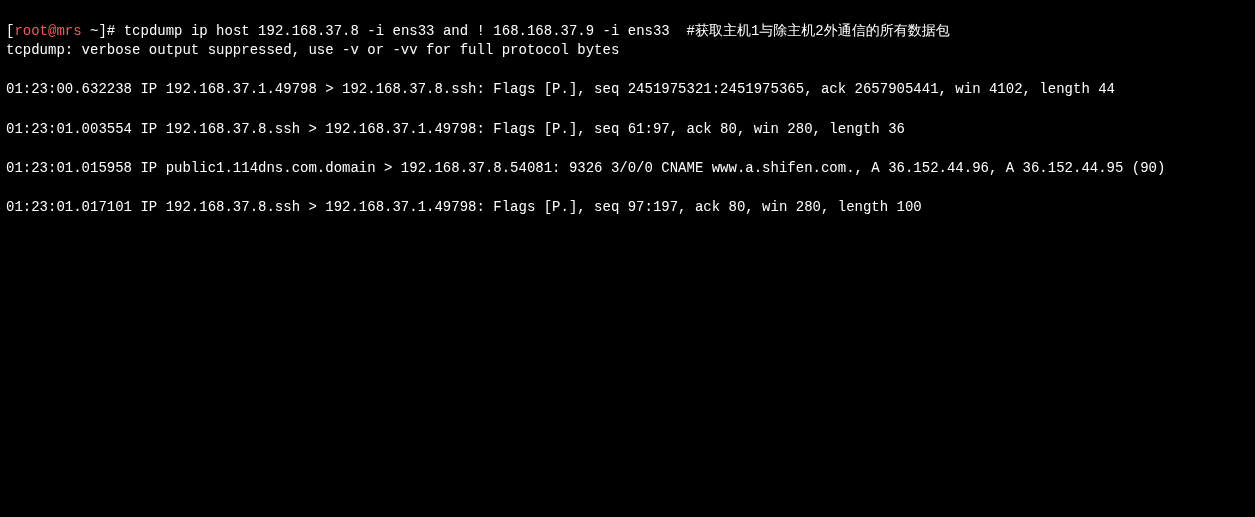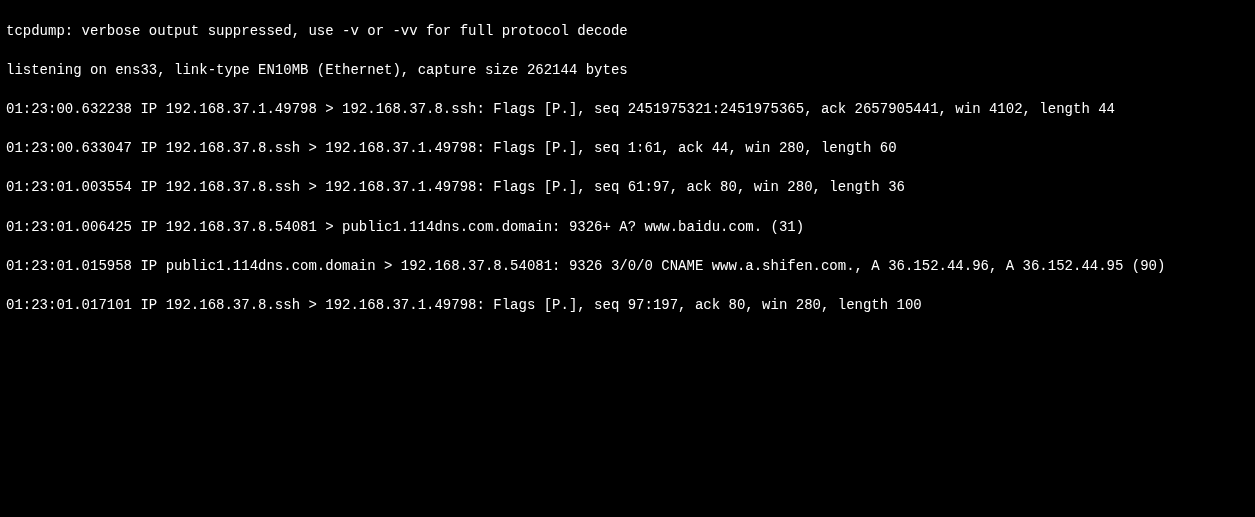--- a/index.html
+++ b/index.html
@@ -24,26 +24,24 @@
   .prompt-host { color: #ff5555; }
   .prompt-path { color: #fff; }
   .cmd { color: #fff; }
   .comment { color: #fff; }
   .line { color: #fff; }
 </style>
 </head>
 <body>
 
 <div class="terminal">
-<div class="line">tcpdump: verbose output suppressed, use -v or -vv for full protocol decode</div>
-<div class="line">listening on ens33, link-type EN10MB (Ethernet), capture size 262144 bytes</div>
+<span><span class="prompt-open">[</span><span class="prompt-user">root</span><span class="prompt-at">@</span><span class="prompt-host">mrs</span><span class="prompt-path"> ~</span><span class="prompt-close">]# </span><span class="cmd">tcpdump ip host 192.168.37.8 -i ens33 and ! 168.168.37.9 -i ens33</span><span class="comment">  #获取主机1与除主机2外通信的所有数据包</span></span>
+<div class="line">tcpdump: verbose output suppressed, use -v or -vv for full protocol bytes</div>
 <div class="line">01:23:00.632238 IP 192.168.37.1.49798 &gt; 192.168.37.8.ssh: Flags [P.], seq 2451975321:2451975365, ack 2657905441, win 4102, length 44</div>
-<div class="line">01:23:00.633047 IP 192.168.37.8.ssh &gt; 192.168.37.1.49798: Flags [P.], seq 1:61, ack 44, win 280, length 60</div>
 <div class="line">01:23:01.003554 IP 192.168.37.8.ssh &gt; 192.168.37.1.49798: Flags [P.], seq 61:97, ack 80, win 280, length 36</div>
-<div class="line">01:23:01.006425 IP 192.168.37.8.54081 &gt; public1.114dns.com.domain: 9326+ A? www.baidu.com. (31)</div>
 <div class="line">01:23:01.015958 IP public1.114dns.com.domain &gt; 192.168.37.8.54081: 9326 3/0/0 CNAME www.a.shifen.com., A 36.152.44.96, A 36.152.44.95 (90)</div>
 <div class="line">01:23:01.017101 IP 192.168.37.8.ssh &gt; 192.168.37.1.49798: Flags [P.], seq 97:197, ack 80, win 280, length 100</div>
 
 
 
 
 
 
 
 

